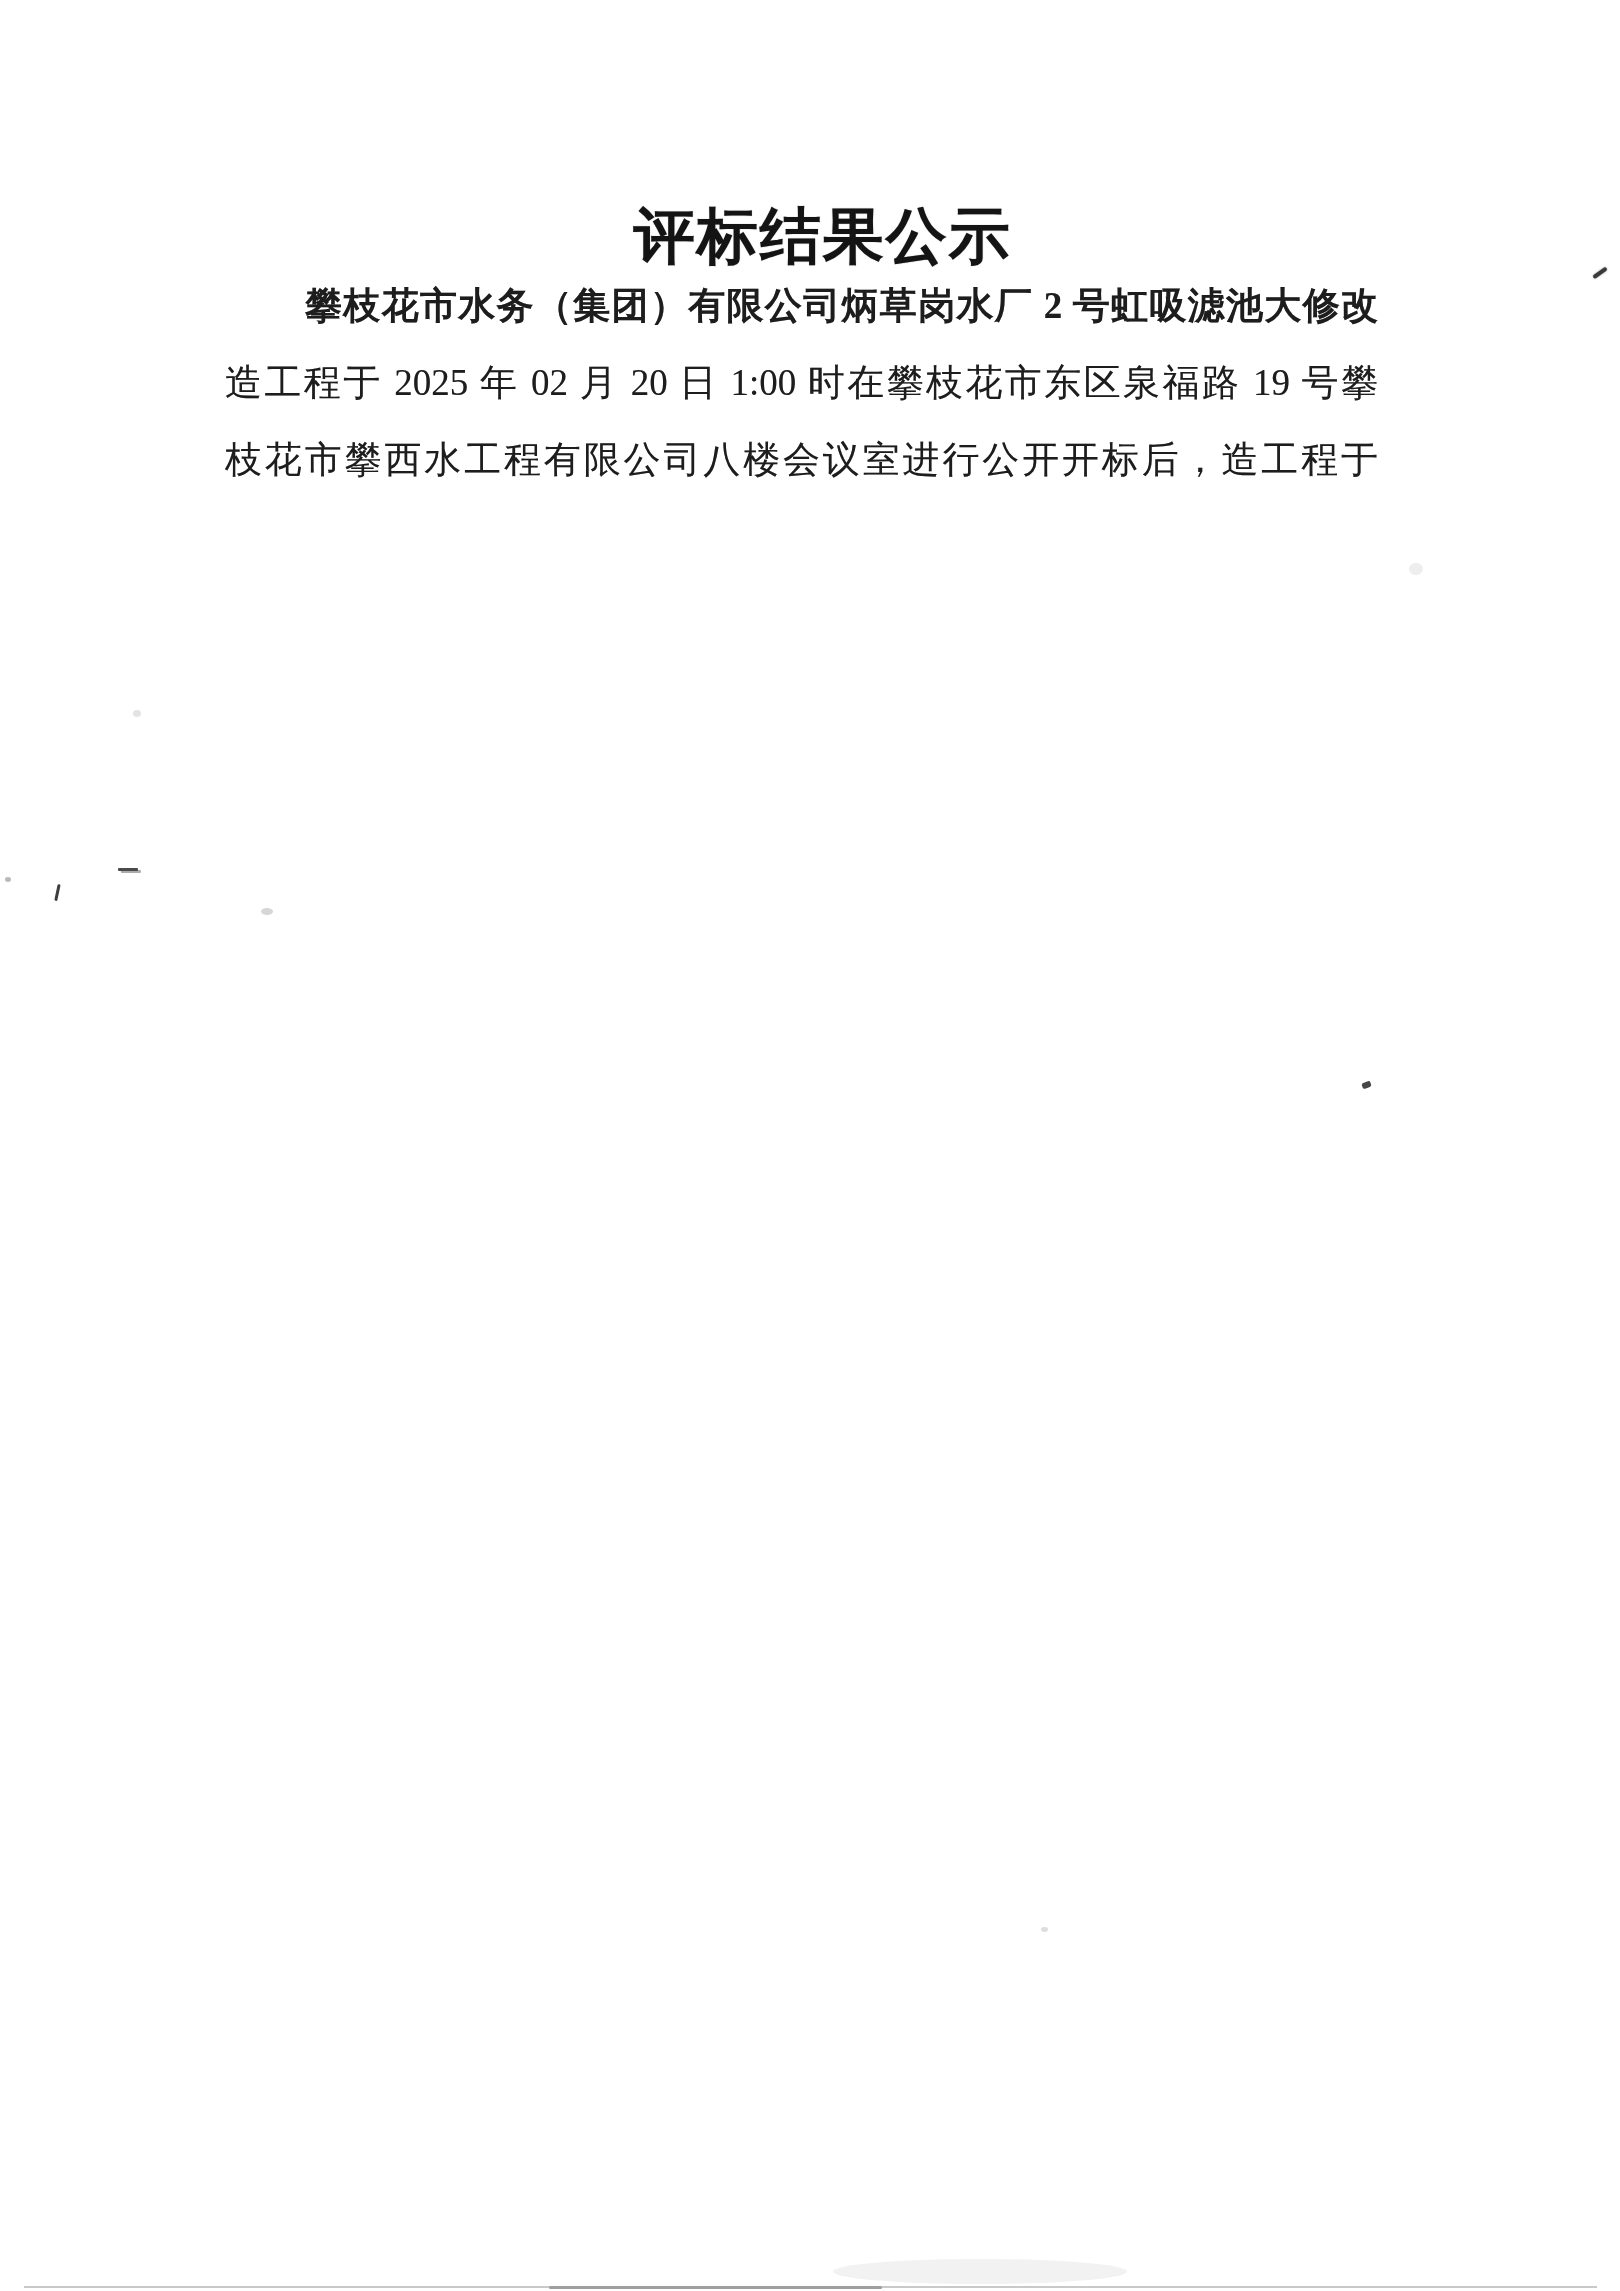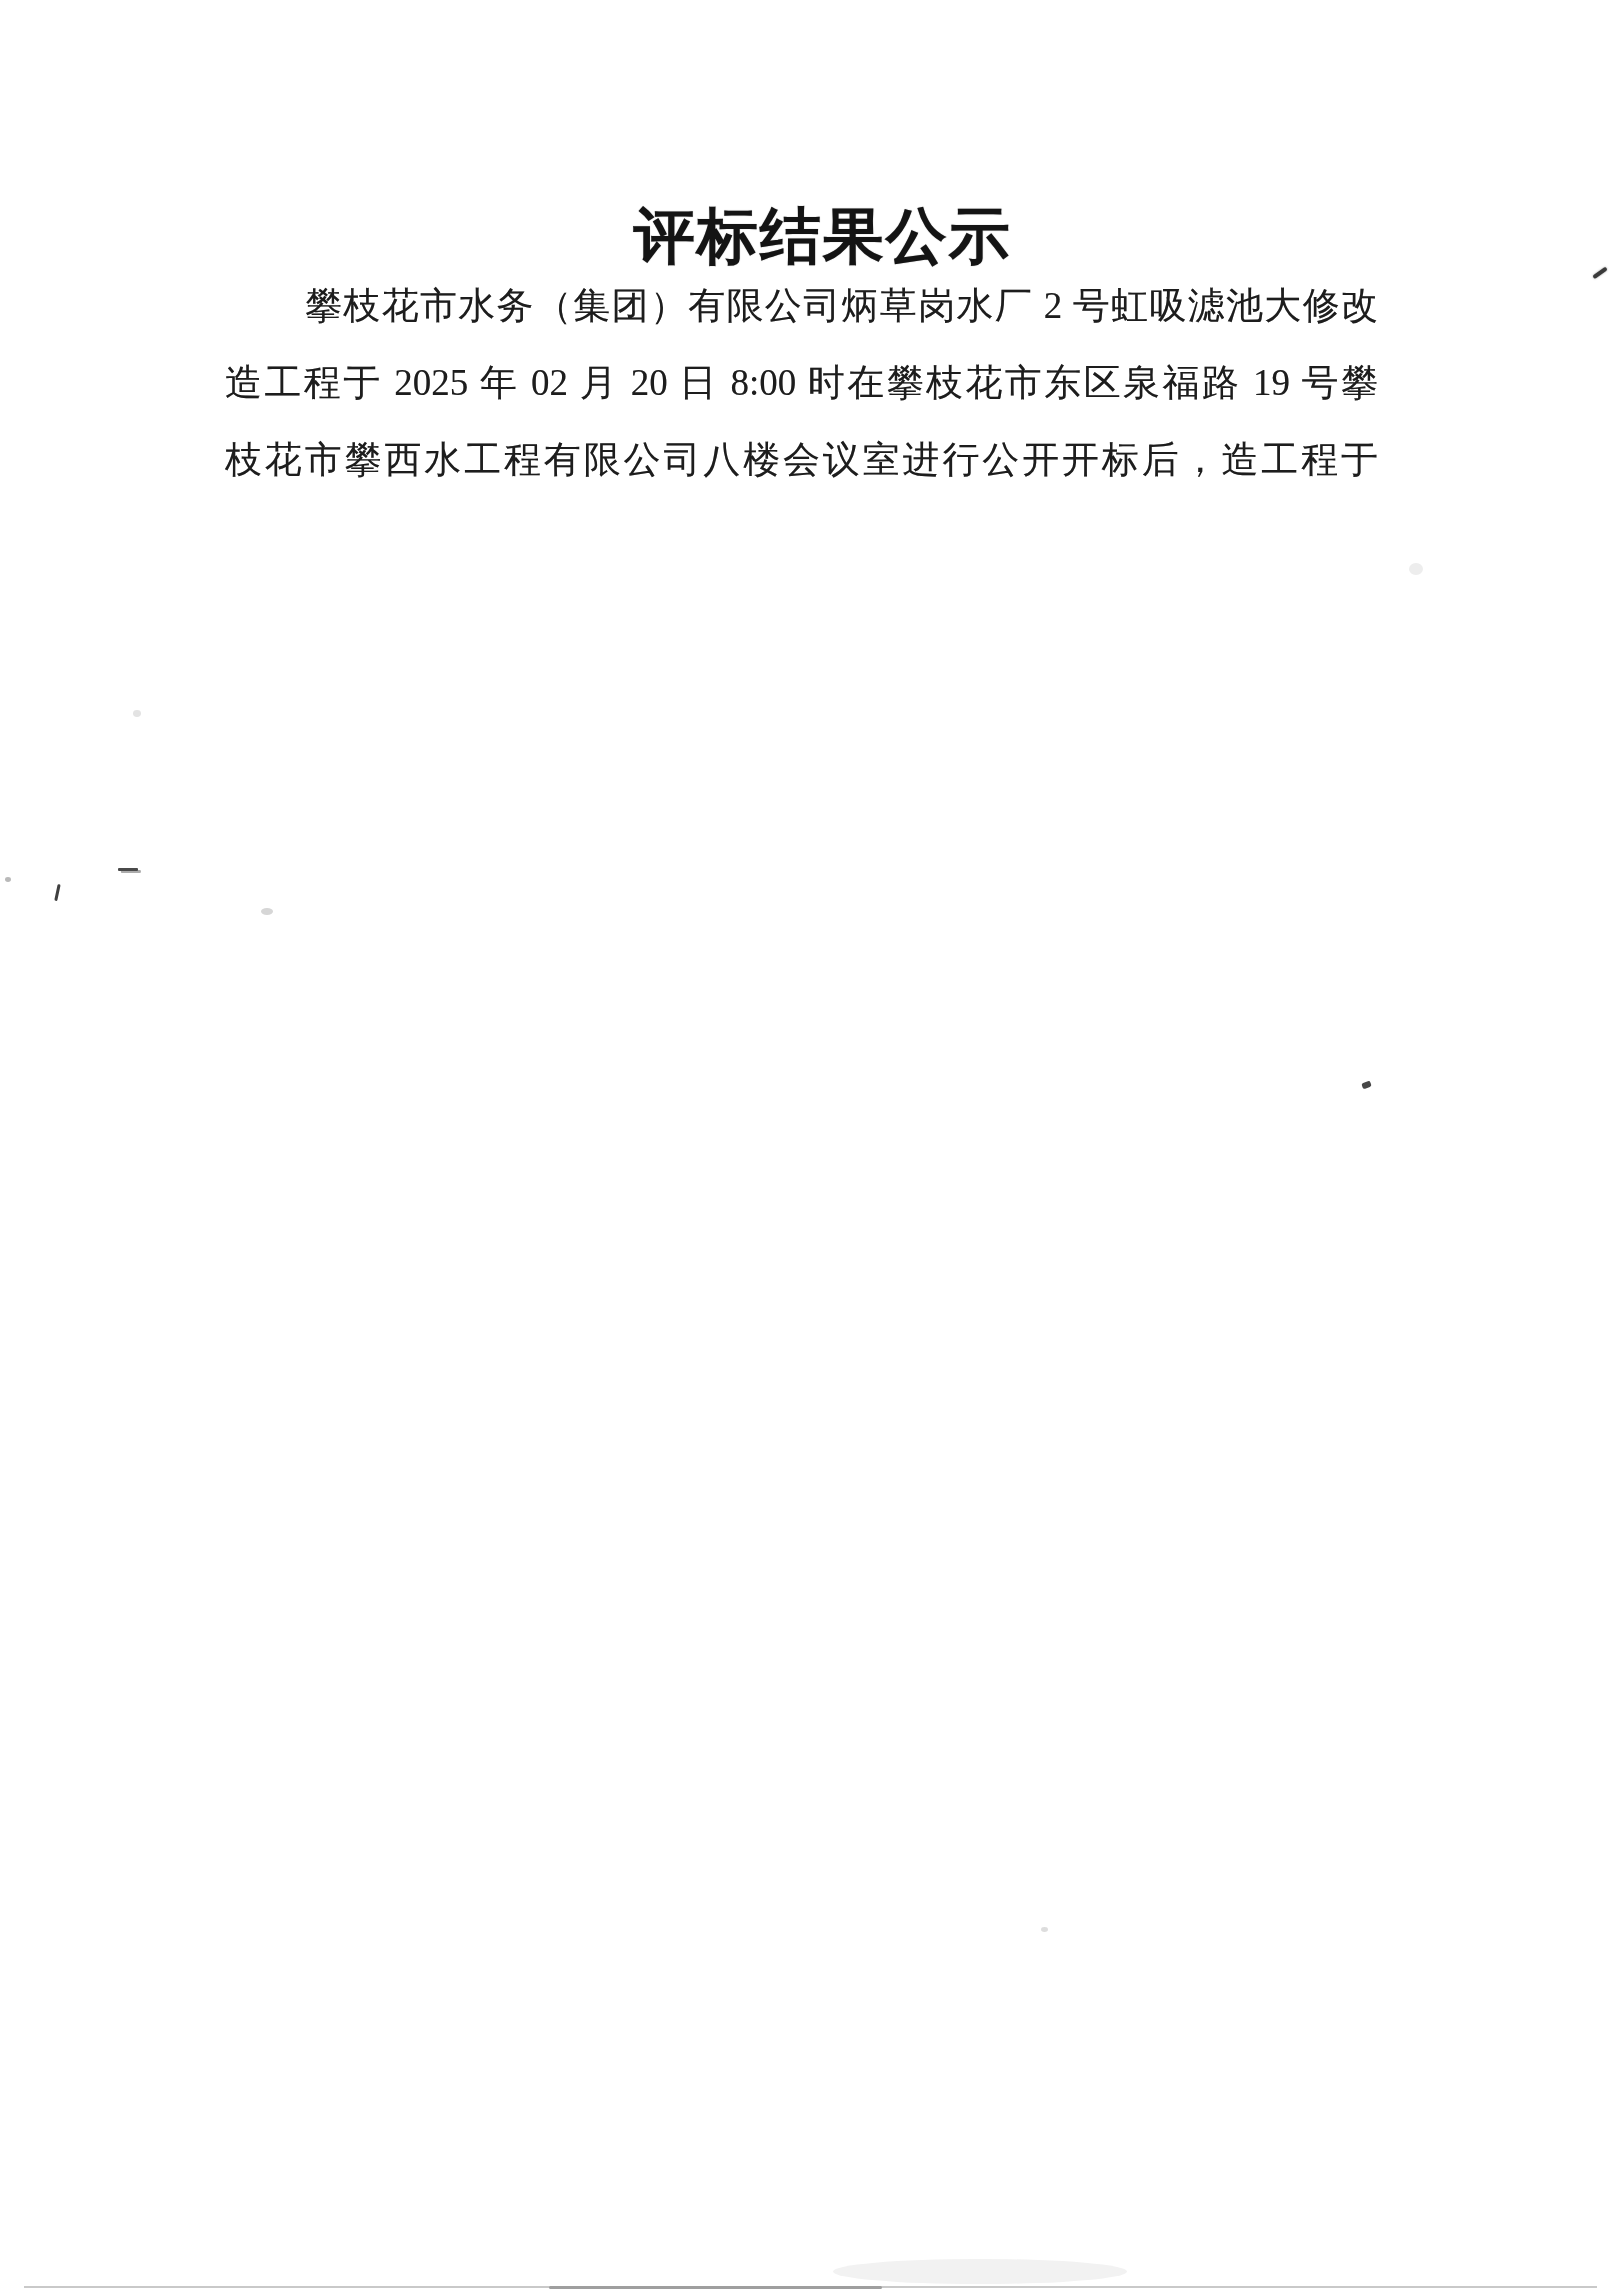--- a/index.html
+++ b/index.html
@@ -46,20 +46,21 @@
     white-space: normal;
     overflow: hidden;
   }
   .line.justify {
     text-align: justify;
     text-align-last: justify;
     text-justify: inter-character;
   }
   .line.indent {
     text-indent: 80px;
+    font-weight: bold;
   }
   
   .speck {
     position: absolute;
     pointer-events: none;
   }
   .speck-apostrophe {
     left: 1592px; top: 271px;
     width: 15.7px; height: 3.9px;
     background: #3a3a3a;
@@ -144,21 +145,21 @@
 </style>
 </head>
 <body>
 
 <div class="page">
 
   <h1 class="title">评标结果公示</h1>
 
   <div class="paragraph">
     <div class="line justify indent">攀枝花市水务（集团）有限公司炳草岗水厂 2 号虹吸滤池大修改</div>
-    <div class="line justify">造工程于 2025 年 02 月 20 日 8:00 时在攀枝花市东区泉福路 19 号攀</div>
+    <div class="line justify">造工程于 2025 年 02 月 20 日 1:00 时在攀枝花市东区泉福路 19 号攀</div>
     <div class="line justify">枝花市攀西水工程有限公司八楼会议室进行公开开标后，造工程于</div>
   </div>
 
   <div class="speck speck-apostrophe"></div>
   <div class="speck speck-dot-left"></div>
   <div class="speck speck-slash"></div>
   <div class="speck speck-dash"></div>
   <div class="speck speck-smudge-1"></div>
   <div class="speck speck-smudge-2"></div>
   <div class="speck speck-dot-mid"></div>

